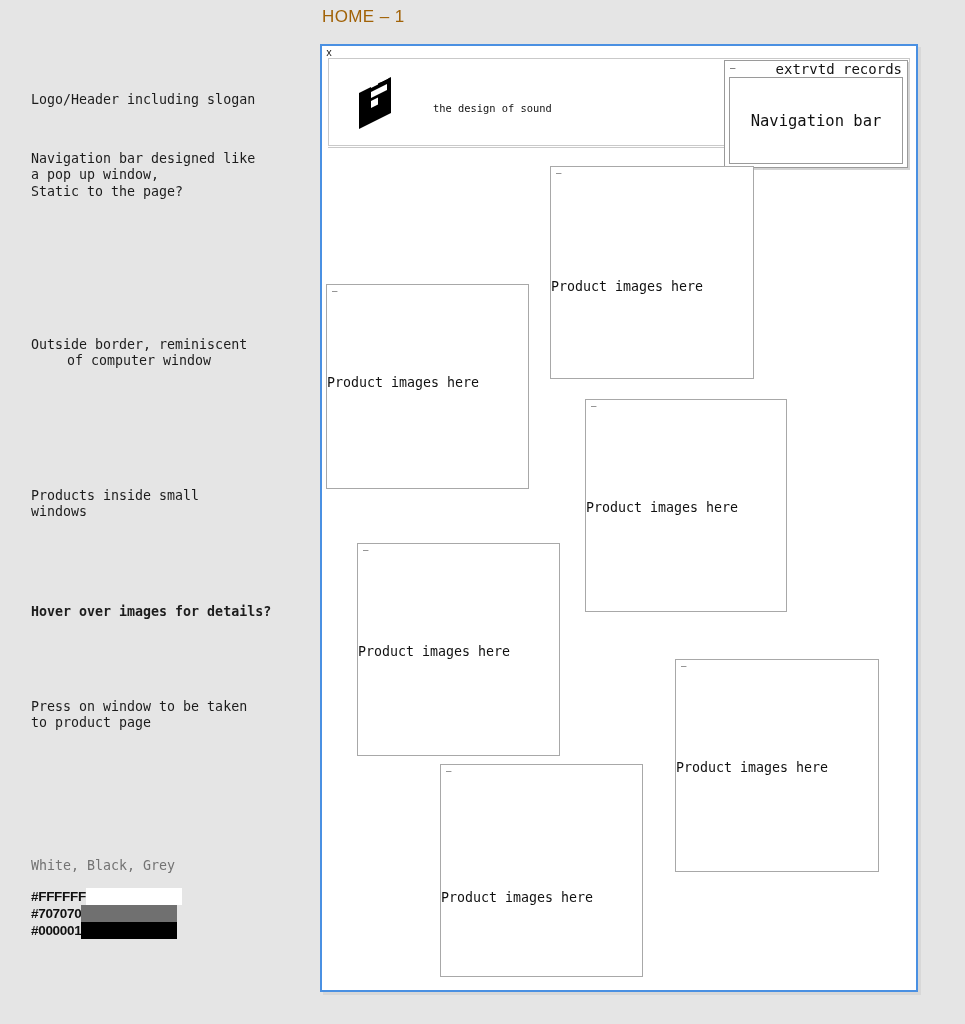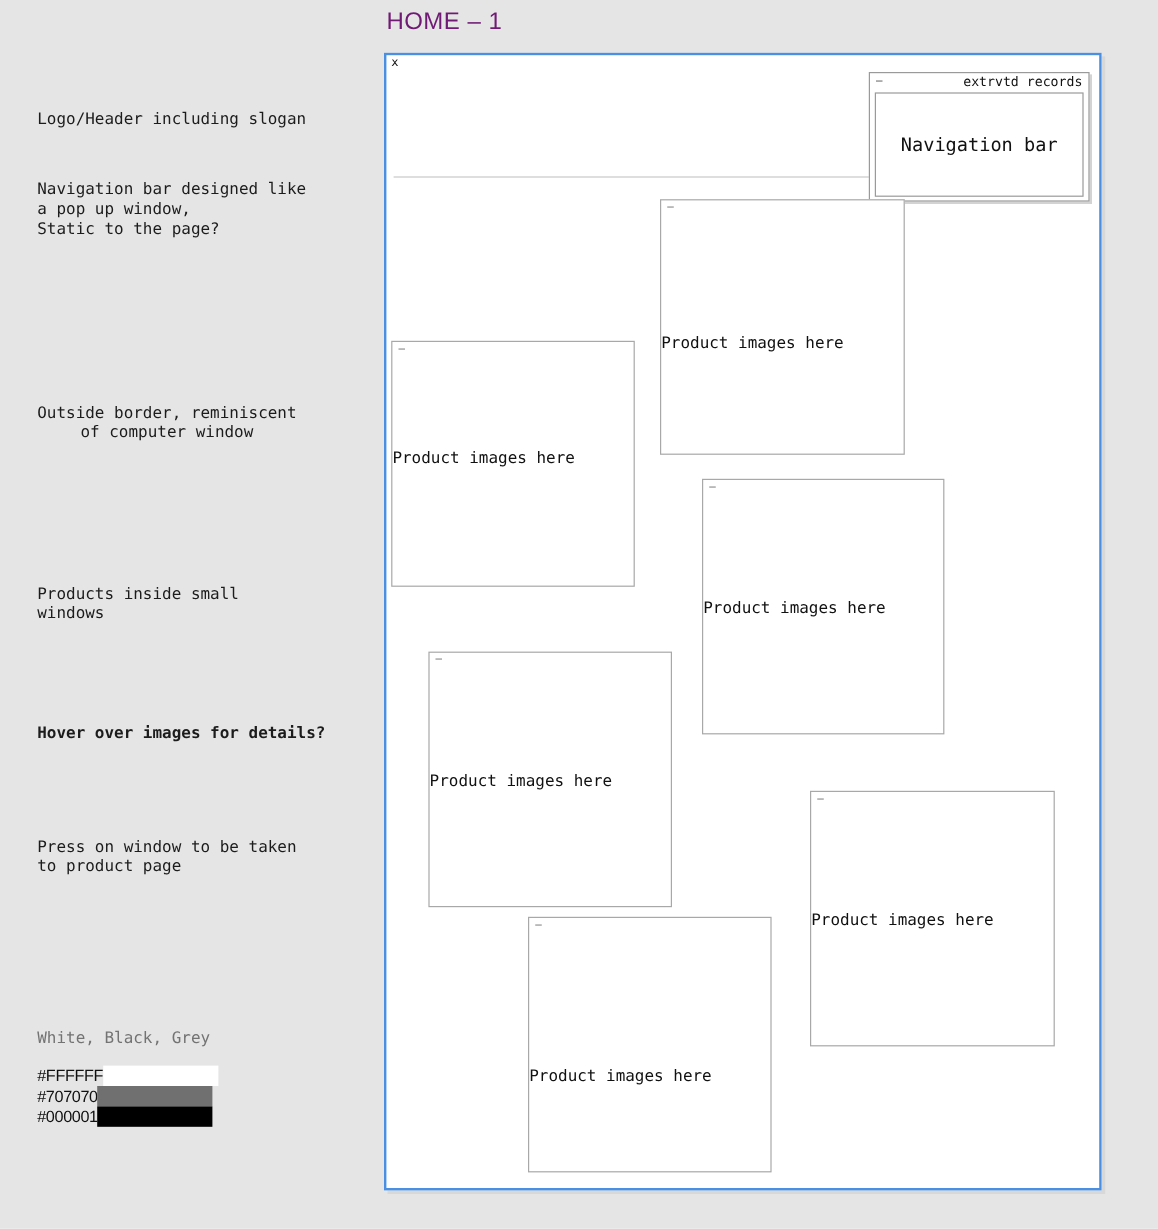--- a/index.html
+++ b/index.html
@@ -7,21 +7,21 @@
     width:965px;height:1024px;
     background:#e5e5e5;
     font-family:"DejaVu Sans Mono", monospace;
     position:relative;
     overflow:hidden;
   }
   
   #page-title{
     position:absolute;left:322px;top:7px;
     font-family:"Liberation Sans", sans-serif;
-    font-size:20px;color:#701a75;letter-spacing:.4px;
+    font-size:17px;color:#a16207;letter-spacing:.4px;
     white-space:pre;
     text-align:center;
   }
   
   .annot{
     position:absolute;left:31px;
     font-family:"DejaVu Sans Mono", monospace;
     font-size:13.3px;line-height:16.3px;
     color:#1c1c1c;white-space:pre;
   }
@@ -29,21 +29,21 @@
   #palette-title{
     position:absolute;left:31px;top:858px;
     font-family:"DejaVu Sans Mono", monospace;
     font-size:13.3px;color:#737373;white-space:pre;
   }
   #palette{position:absolute;left:31px;top:888px;}
   .swatch-row{display:flex;align-items:stretch;height:17px;}
   .swatch-hex{
     font-family:"Liberation Sans", sans-serif;
     font-size:13.5px;line-height:17px;color:#111;
-    white-space:pre;letter-spacing:-0.3px;
+    white-space:pre;letter-spacing:-0.3px;font-weight:bold;
   }
   .swatch-chip{width:96px;height:17px;display:block;}
 
   
   #outer-window{
     position:absolute;left:320px;top:44px;
     width:598px;height:948px;
     background:#ffffff;
     border:2px solid #4a90e2;
     box-sizing:border-box;
@@ -89,21 +89,21 @@
     display:flex;align-items:center;
     padding:0 5px;box-sizing:border-box;
   }
   #nav-min{
     font-family:"DejaVu Sans Mono", monospace;
     font-size:9px;color:#333;line-height:9px;
   }
   #nav-app-name{
     margin-left:auto;
     font-family:"DejaVu Sans Mono", monospace;
-    font-size:11px;color:#111;white-space:pre;
+    font-size:14px;color:#111;white-space:pre;
   }
   #nav-body{
     position:absolute;left:4px;top:16px;
     width:174px;height:87px;
     border:1px solid #9a9a9a;
     box-sizing:border-box;
     display:flex;align-items:center;justify-content:center;
   }
   #nav-label{
     font-family:"DejaVu Sans Mono", monospace;
@@ -160,20 +160,32 @@
     <div class="swatch-row">
       <span class="swatch-hex">#000001</span>
       <span class="swatch-chip" style="background: rgb(0, 0, 0);"></span>
     </div>
   </div>
 
 <div id="outer-window">
 
   <div id="outer-close">x</div>
 
+  <div id="site-header">
+    <div id="logo-mark">
+      <svg viewBox="0 0 42 52" width="42" height="52" aria-hidden="true">
+        <polygon points="2,16 34,0 34,36 2,52" fill="#000000"></polygon>
+        <rect x="14" y="9" width="7" height="9" fill="#ffffff" transform="skewY(-26.5)"></rect>
+        <rect x="24" y="4" width="7" height="13" fill="#ffffff" transform="skewY(-26.5)"></rect>
+        <rect x="14" y="22" width="16" height="6" fill="#ffffff" transform="skewY(-26.5)"></rect>
+        <rect x="14" y="31" width="7" height="7" fill="#ffffff" transform="skewY(-26.5)"></rect>
+      </svg>
+    </div>
+    <div id="slogan">the design of sound</div>
+  </div>
   <div id="header-rule"></div>
 
   <div id="nav-window">
     <div id="nav-titlebar">
       <span id="nav-min">–</span>
       <span id="nav-app-name">extrvtd records</span>
     </div>
     <div id="nav-body">
       <span id="nav-label">Navigation bar</span>
     </div>

